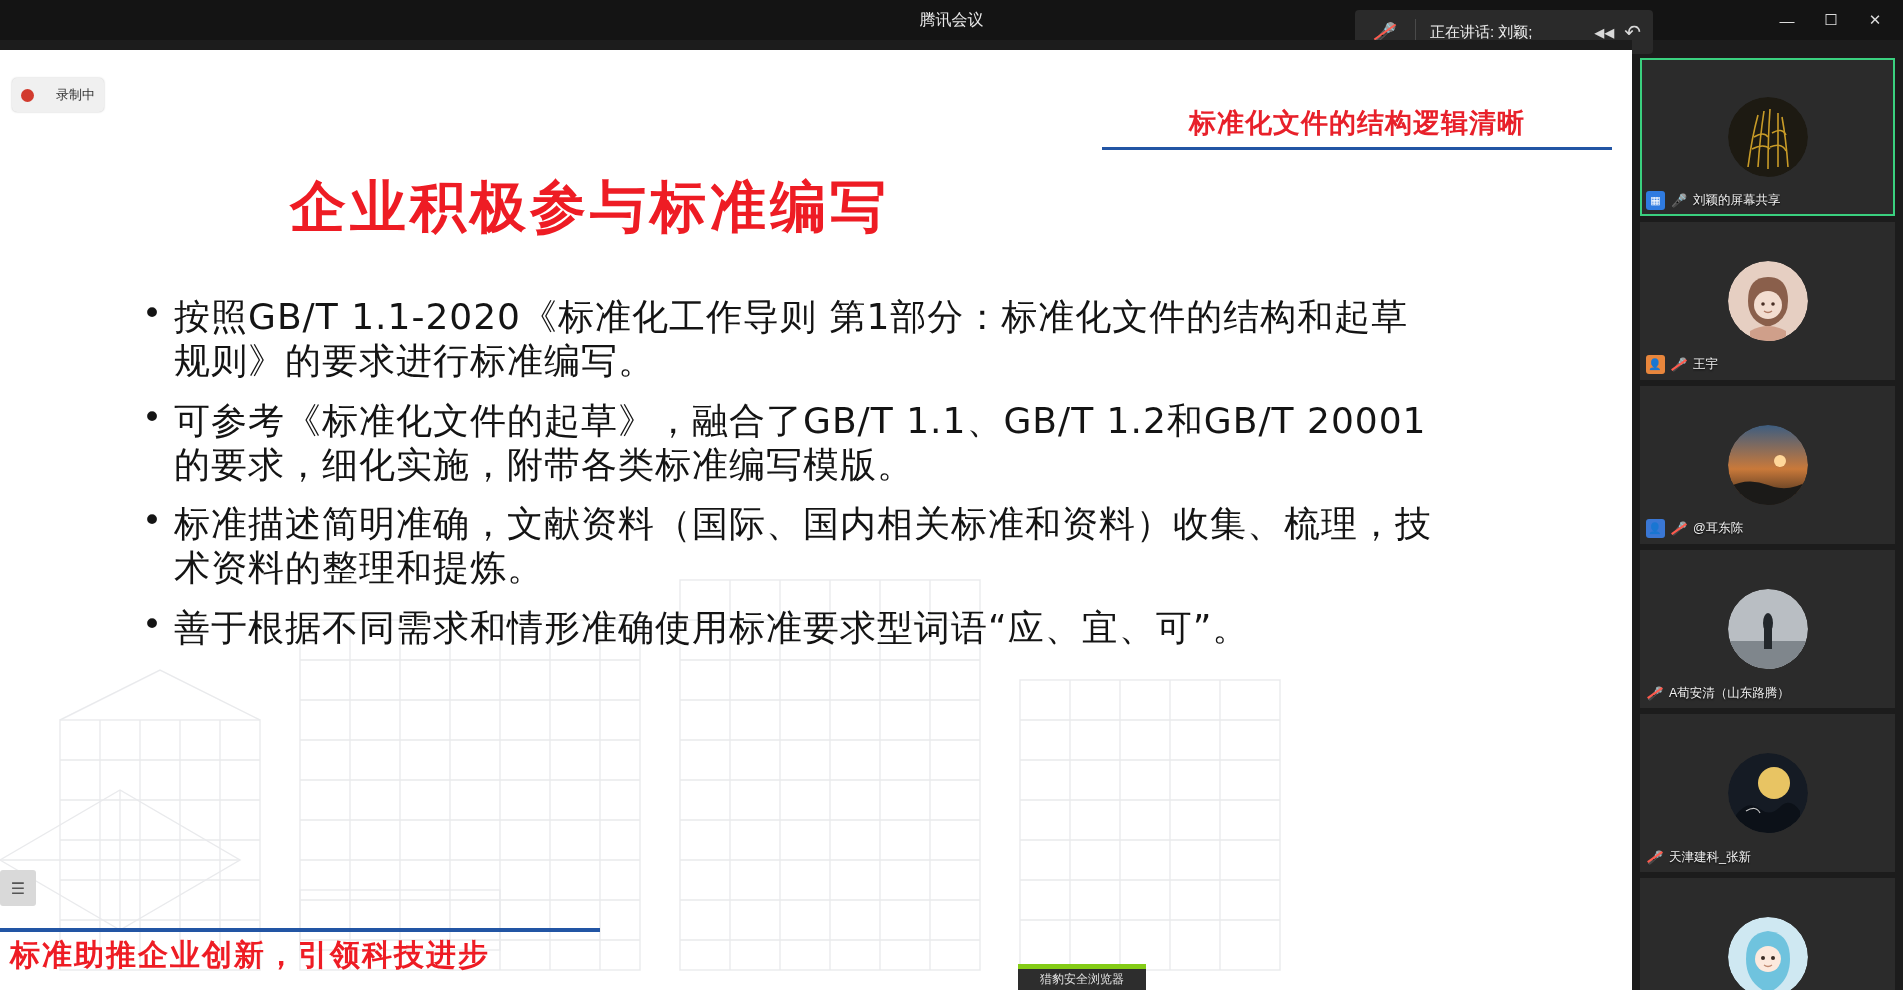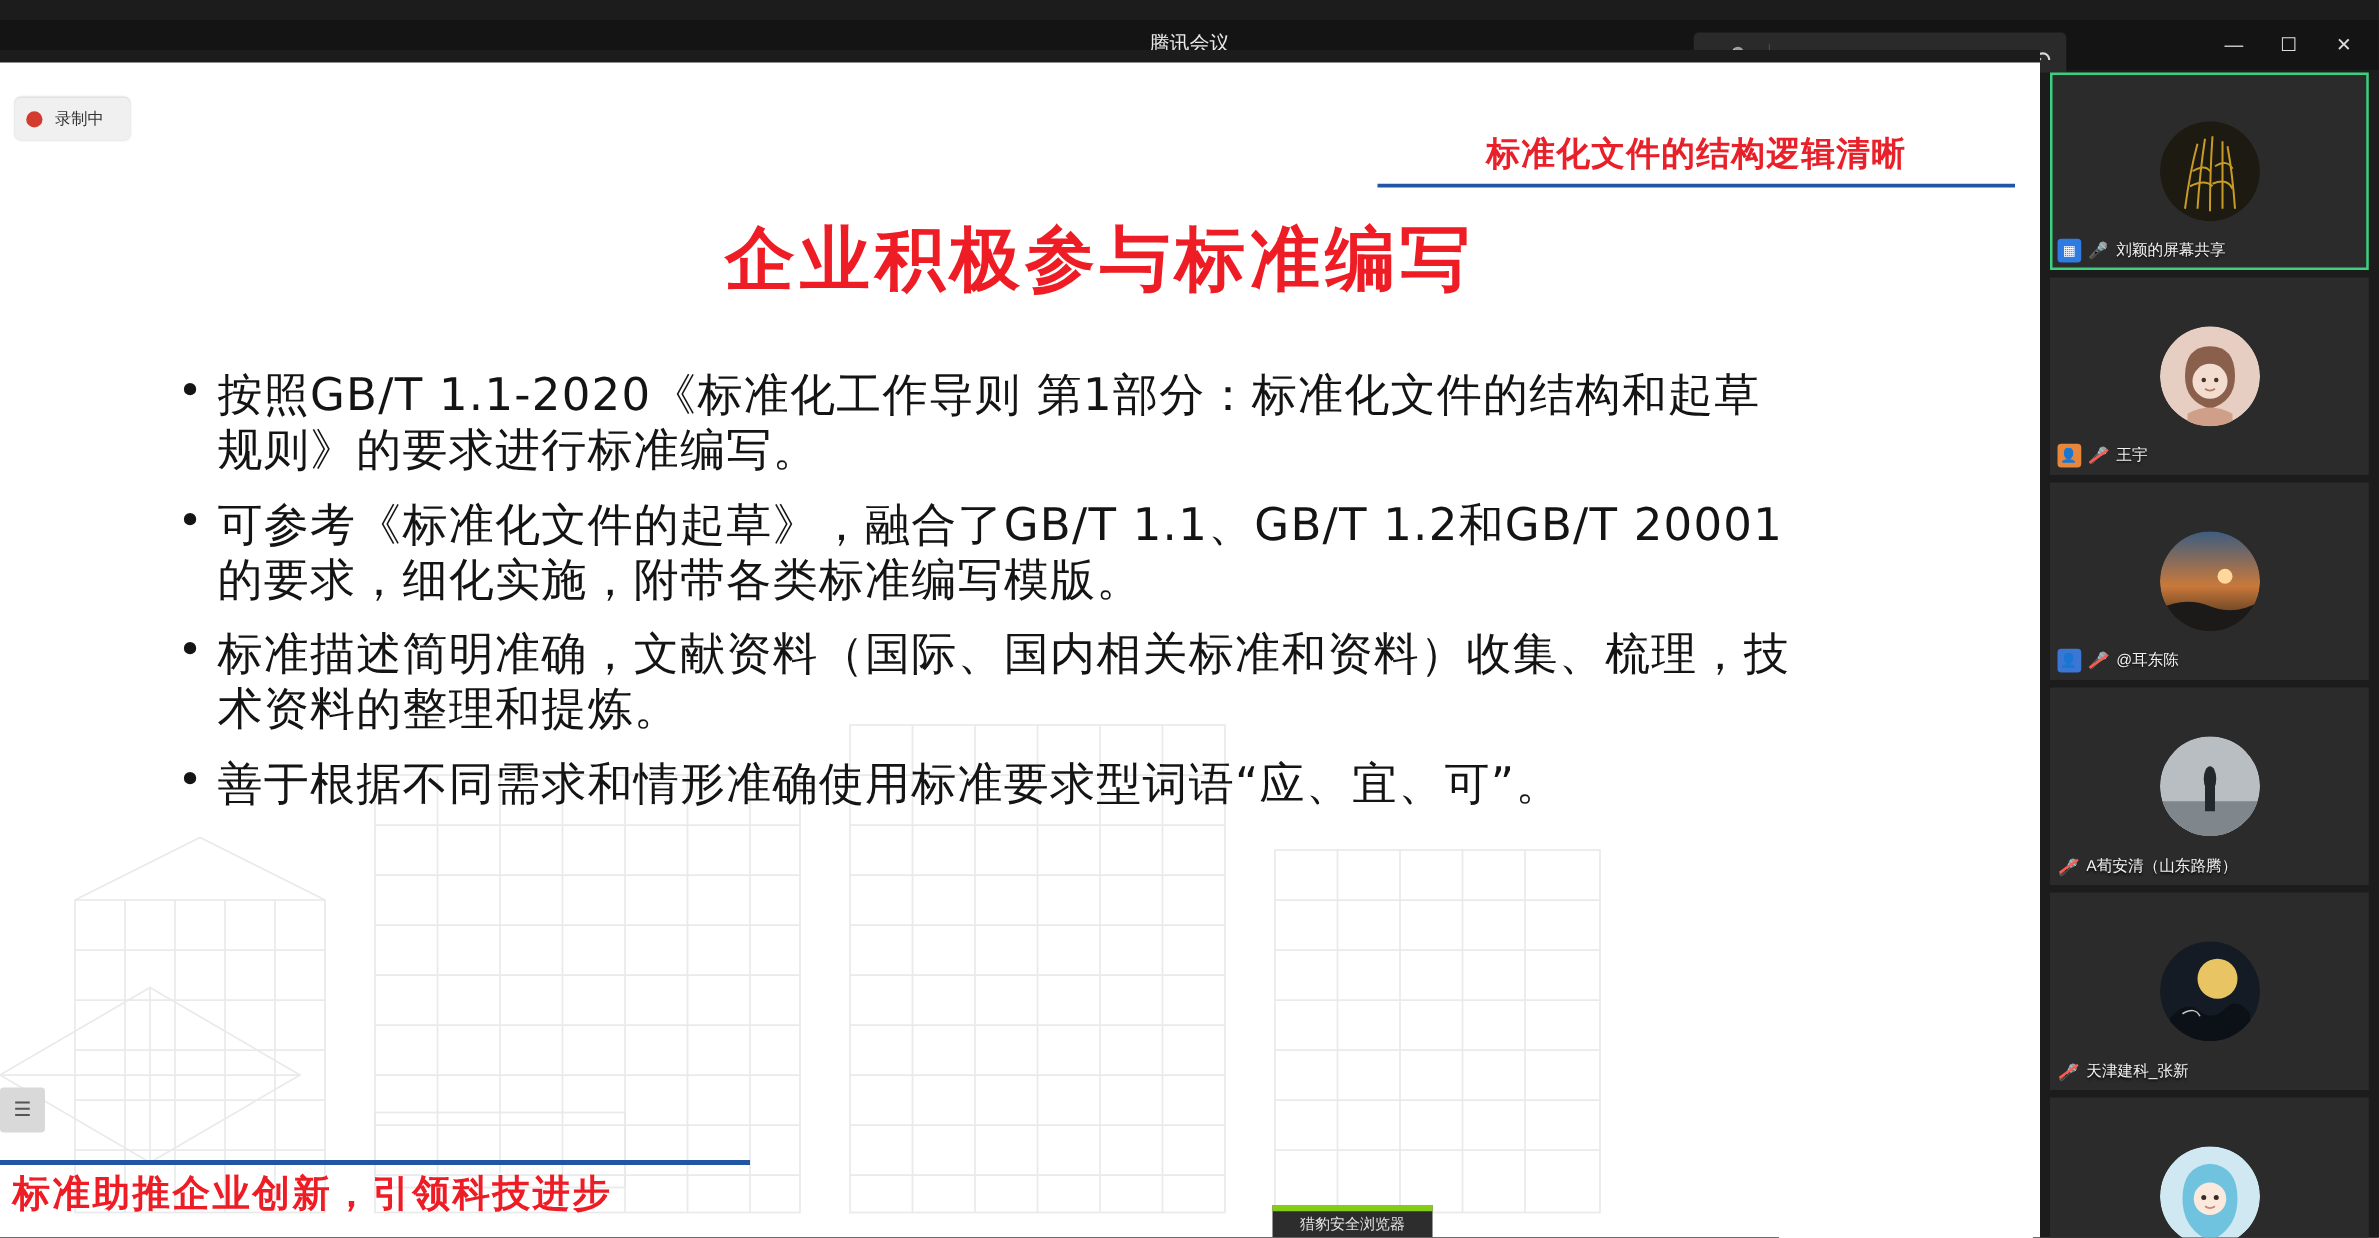--- a/index.html
+++ b/index.html
@@ -10,21 +10,21 @@
     overflow: hidden;
   }
   .app {
     position: relative;
     width: 1903px; height: 990px;
     background: #1c1c1c;
   }
 
   
   .titlebar {
-    position: absolute; left: 0; top: 16px; width: 1903px; height: 40px;
+    position: absolute; left: 0; top: 0; width: 1903px; height: 40px;
     background: #141414;
     color: #e8e8e8;
   }
   .titlebar .app-title {
     position: absolute; left: 0; top: 0; width: 1903px; height: 40px;
     line-height: 40px; text-align: center;
     font-size: 16px; color: #e9e9e9;
   }
   .win-buttons {
     position: absolute; right: 6px; top: 0; height: 40px;
@@ -85,21 +85,21 @@
   
   .building {
     position: absolute; left: 0; bottom: 0; width: 1632px; height: 430px;
     opacity: 0.55; pointer-events: none;
   }
 
   .rec-badge {
     position: absolute; left: 12px; top: 28px;
     width: 92px; height: 34px;
     background: #f0f0f0; border-radius: 5px;
-    display: flex; align-items: center; gap: 10px;
+    display: flex; align-items: center; gap: 22px;
     padding: 0 9px;
     box-shadow: 0 0 2px rgba(0,0,0,.25);
   }
   .rec-dot { width: 13px; height: 13px; border-radius: 50%; background: #d23b2e; }
   .rec-text { font-size: 13px; color: #333; }
 
   .slide-header {
     position: absolute; right: 20px; top: 55px;
     width: 510px;
     text-align: center;
@@ -109,21 +109,21 @@
     letter-spacing: 1px;
     font-family: "Liberation Sans", sans-serif;
     padding-bottom: 6px;
   }
   .slide-header .hdr-rule {
     height: 3px; background: #2255a4; width: 100%;
   }
 
   .slide-title {
     position: absolute; left: 0; top: 120px; width: 1180px;
-    text-align: right;
+    text-align: center;
     color: #ee1c24;
     font-size: 56px; font-weight: bold;
     letter-spacing: 4px;
     font-family: "DejaVu Sans", sans-serif;
   }
 
   .bullets {
     position: absolute; left: 140px; top: 230px; width: 1300px;
     color: #141414;
   }

